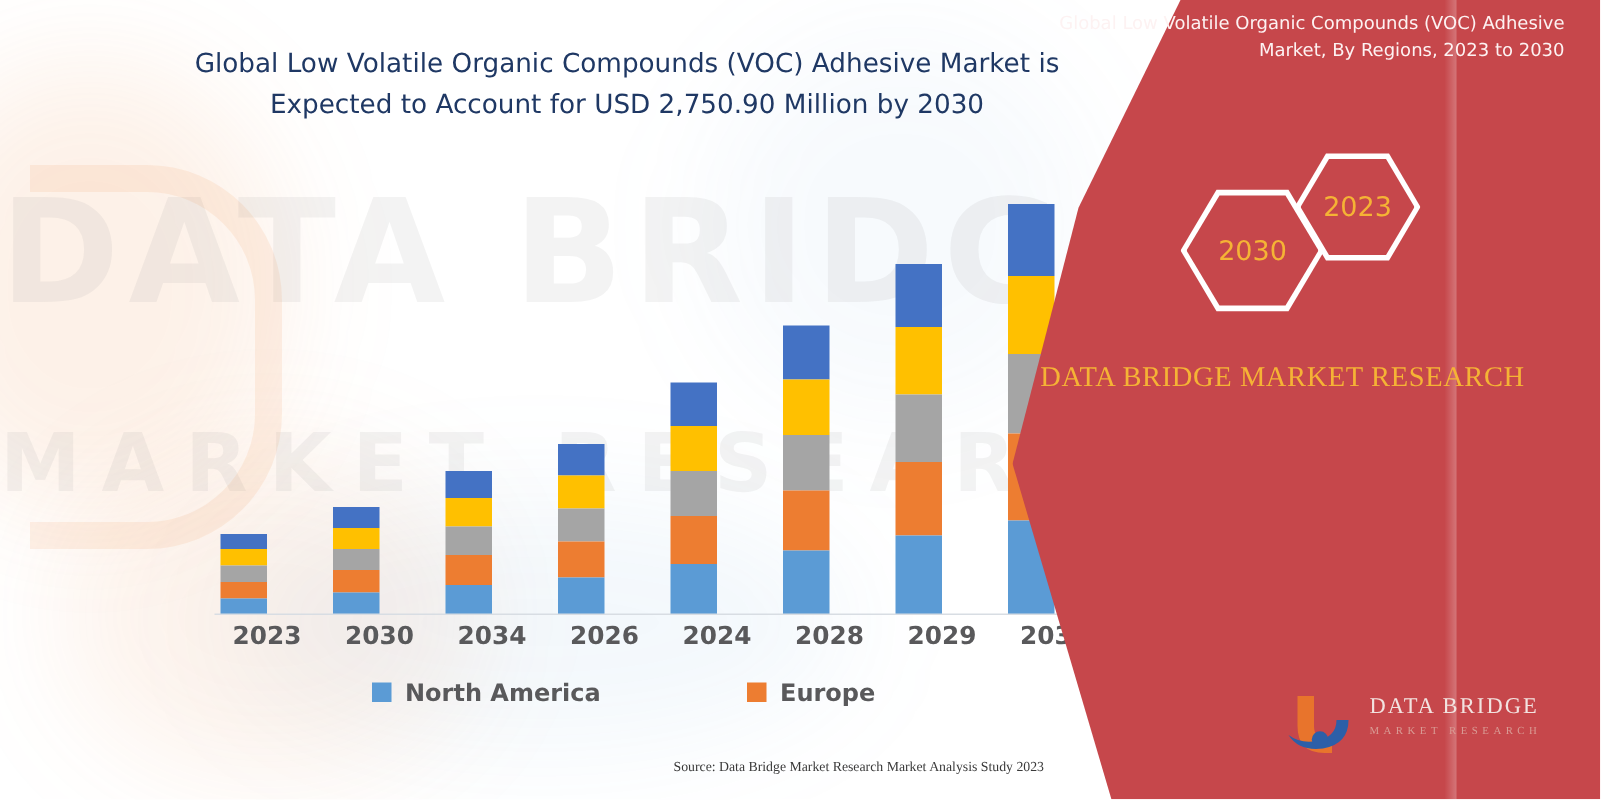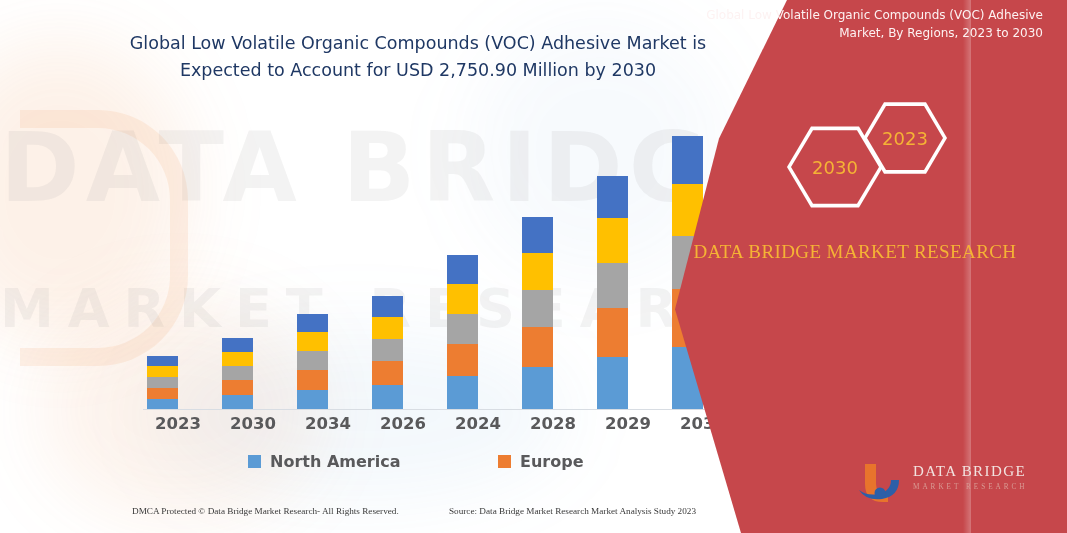--- a/index.html
+++ b/index.html
@@ -244,21 +244,20 @@
           <span class="legend-swatch" style="background: rgb(91, 155, 213);"></span>
           <span class="legend-label">North America</span>
         </div>
         <div class="legend-item" style="left: 355px; text-align: center;">
           <span class="legend-swatch" style="background: rgb(237, 125, 49);"></span>
           <span class="legend-label">Europe</span>
         </div>
       </div>
 
     <div id="footer">
-      <div class="foot-txt" id="foot-dmca">DMCA Protected © Data Bridge Market Research-  All Rights Reserved.</div>
       <div class="foot-txt" id="foot-source">Source: Data Bridge Market Research  Market Analysis Study 2023</div>
     </div>
   </div>
 
   <div id="red-panel">
     <div id="red-shape"></div>
     <div id="red-edge"></div>
 
     <div id="panel-title">Global Low Volatile Organic Compounds (VOC) Adhesive Market, By Regions, 2023 to 2030</div>
 

